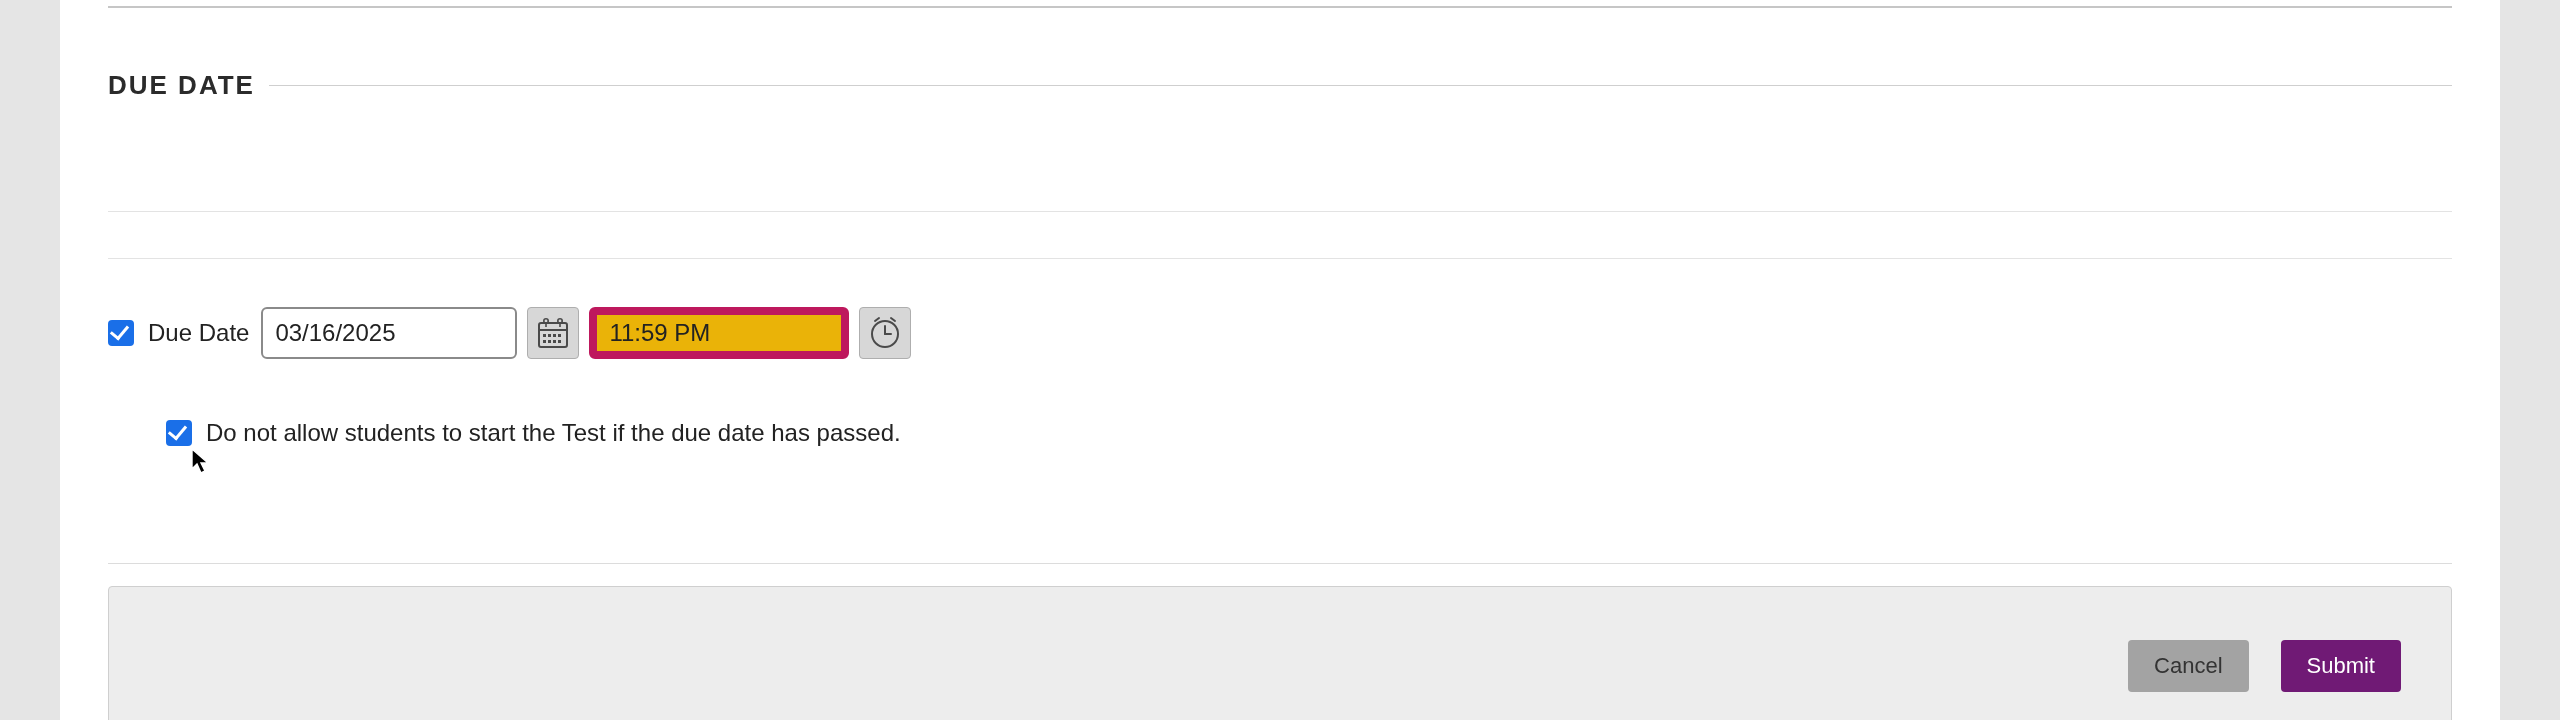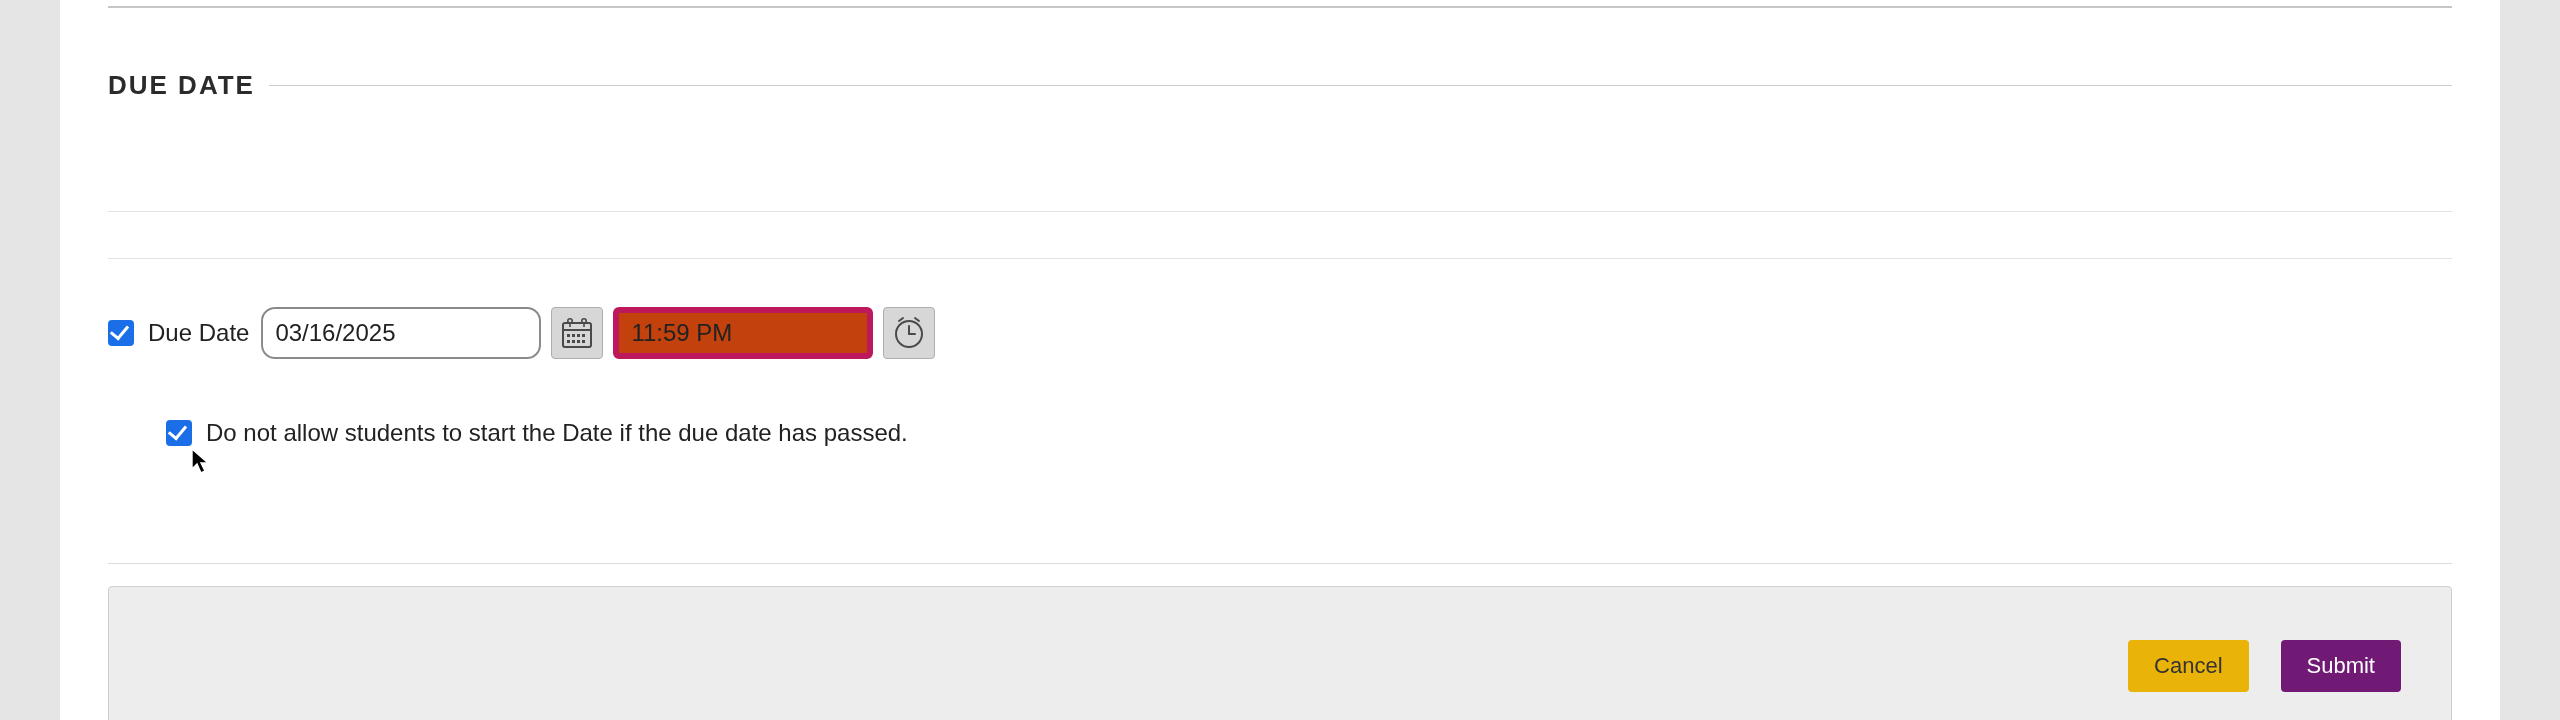--- a/index.html
+++ b/index.html
@@ -88,38 +88,38 @@
       border-width: 0 3px 3px 0;
       transform: rotate(40deg);
     }
     .field-label {
       font-size: 24px;
       color: #222;
       margin-left: 4px;
       margin-right: 2px;
     }
     .date-input {
-      width: 280px;
+      width: 256px;
       height: 52px;
       border: 2px solid #8a8a8a;
-      border-radius: 14px;
+      border-radius: 6px;
       padding: 10px 12px;
       font-size: 24px;
       color: #222;
       background: #fff;
     }
     .time-input {
       width: 260px;
       height: 52px;
-      border: 6px solid #be185d;
+      border: 8px solid #be185d;
       border-radius: 6px;
       padding: 13px 12px;
       font-size: 24px;
       color: #222;
-      background: #c2410c;
+      background: #eab308;
     }
     .icon-button {
       width: 52px;
       height: 52px;
       display: inline-flex;
       align-items: center;
       justify-content: center;
       background: #d7d7d7;
       border: 1px solid #aeaeae;
       border-radius: 4px;
@@ -167,21 +167,21 @@
       padding: 0 26px;
       font-size: 22px;
       border-radius: 4px;
       cursor: pointer;
       border: none;
       display: inline-flex;
       align-items: center;
       justify-content: center;
     }
     .btn-cancel {
-      background: #eab308;
+      background: #a3a3a3;
       color: #333;
     }
     .btn-submit {
       background: #701a75;
       color: #fff;
     }
   </style>
 </head>
 <body>
 
@@ -227,21 +227,21 @@
           <line x1="18" y1="19" x2="18" y2="11" stroke="#4a4a4a" stroke-width="2" stroke-linecap="round"></line>
           <line x1="18" y1="19" x2="24" y2="19" stroke="#4a4a4a" stroke-width="2" stroke-linecap="round"></line>
           <path d="M8 6 L12 3" stroke="#4a4a4a" stroke-width="2" stroke-linecap="round"></path>
           <path d="M28 6 L24 3" stroke="#4a4a4a" stroke-width="2" stroke-linecap="round"></path>
         </svg>
       </span>
     </div>
 
     <div class="sub-option-row">
       <input type="checkbox" class="bb-checkbox" checked="" style="">
-      <span class="sub-option-text">Do not allow students to start the Date if the due date has passed.</span>
+      <span class="sub-option-text">Do not allow students to start the Test if the due date has passed.</span>
       <svg class="cursor" width="22" height="28" viewBox="0 0 22 28">
         <path d="M2 2 L2 22 L7 17 L11 26 L15 24 L11 16 L18 16 Z" fill="#000" stroke="#fff" stroke-width="1.4"></path>
       </svg>
     </div>
 
     <div class="bottom-area-rule"></div>
 
     <div class="footer-bar">
       <button class="btn btn-cancel">Cancel</button>
       <button class="btn btn-submit">Submit</button>

